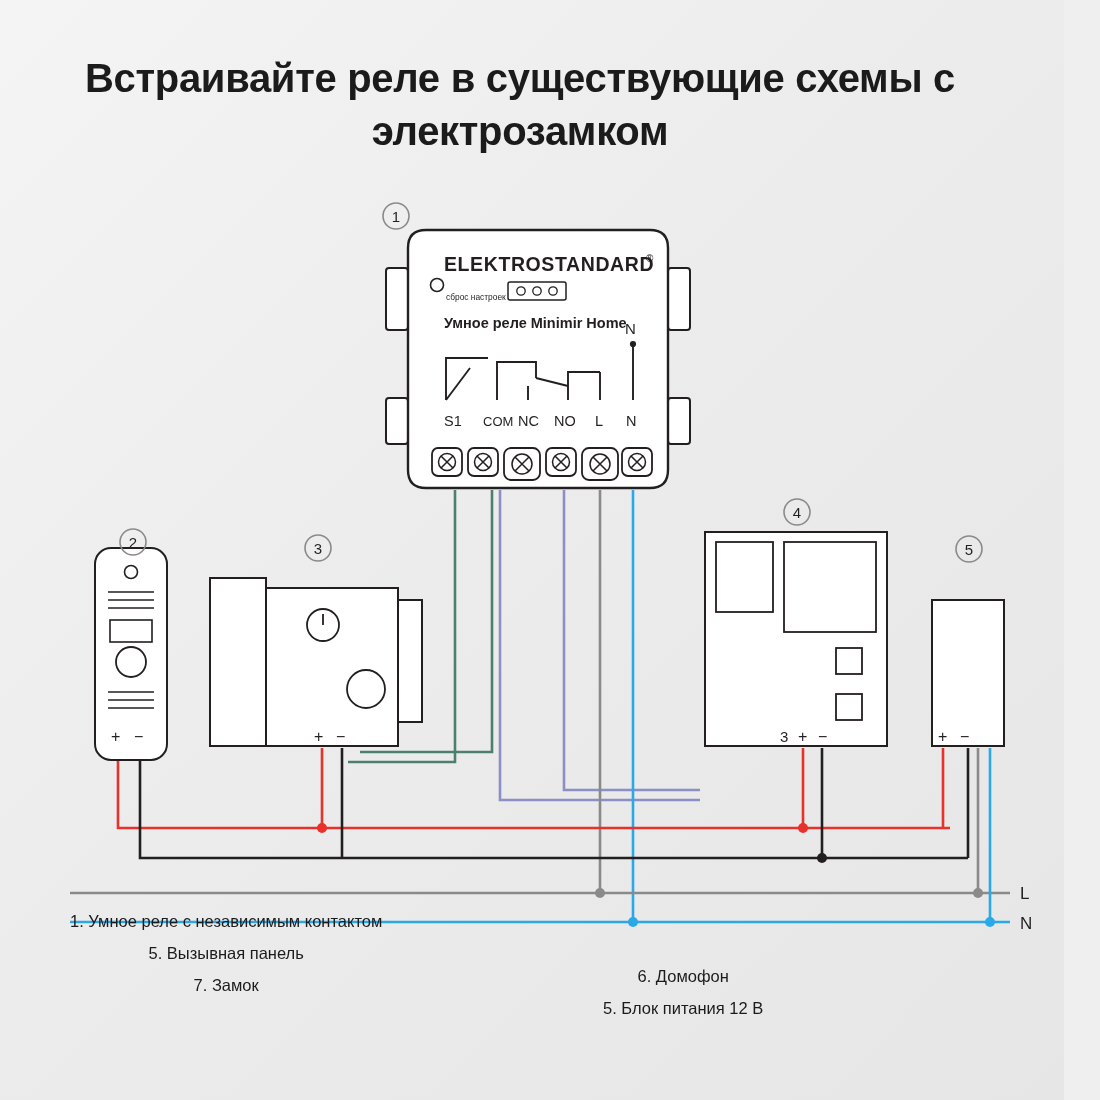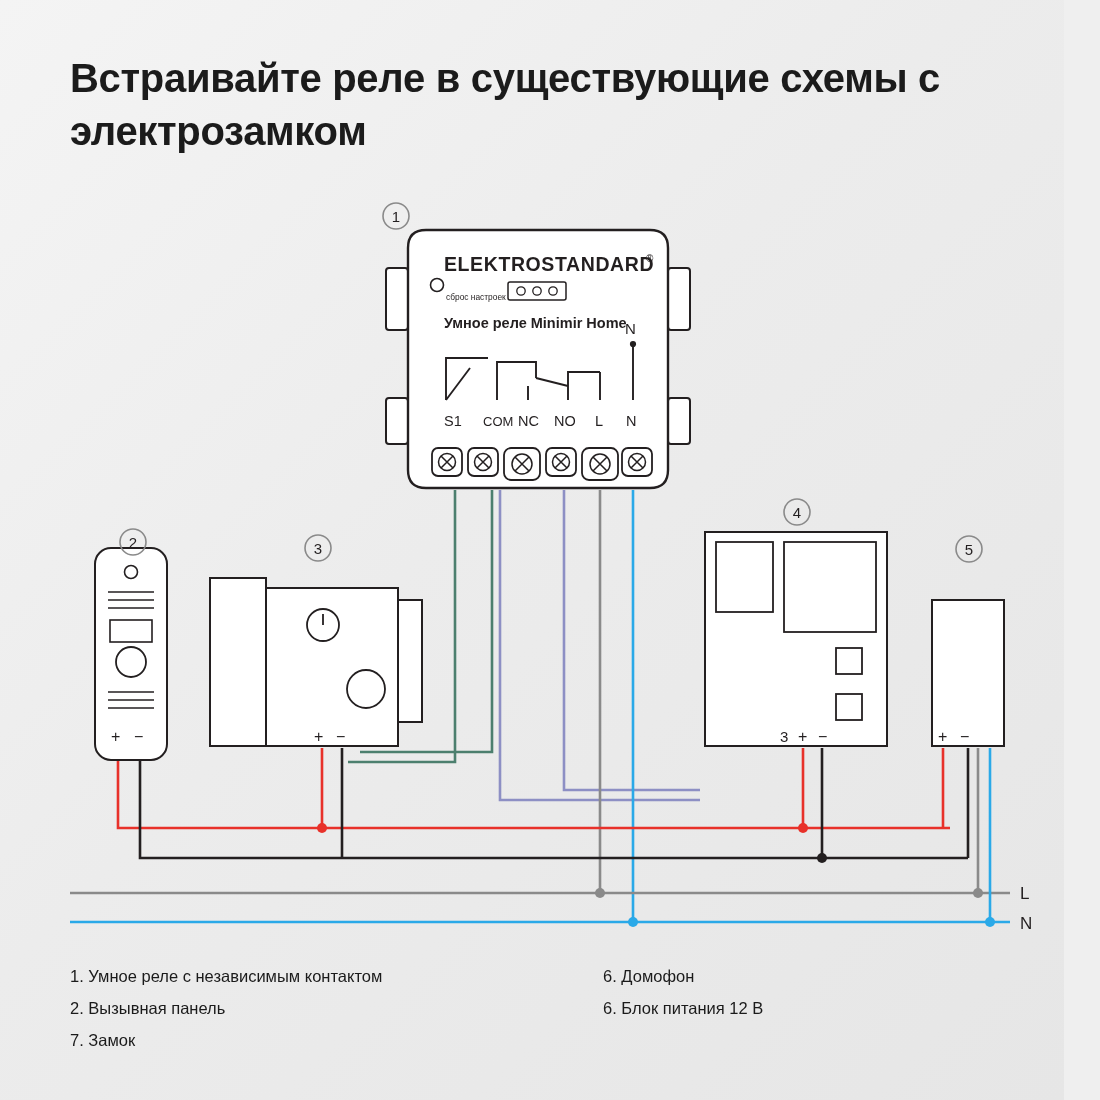--- a/index.html
+++ b/index.html
@@ -11,20 +11,21 @@
     height: 1100px;
     font-family: "Liberation Sans", sans-serif;
     background: #efefef;
     overflow: hidden;
   }
   #page {
     position: relative;
     width: 1064px;
     height: 1100px;
     background: linear-gradient(135deg, #f4f4f4 0%, #ececec 45%, #e6e6e6 100%);
+    text-align: center;
   }
   #title {
     position: absolute;
     left: 70px;
     top: 52px;
     width: 900px;
     font-size: 40px;
     font-weight: bold;
     line-height: 1.32;
     color: #1b1b1b;
@@ -36,21 +37,21 @@
     top: 0;
     width: 1100px;
     height: 1100px;
   }
   .legend {
     position: absolute;
     font-size: 16.5px;
     color: #1b1b1b;
     line-height: 1.95;
   }
-  #legend-col-1 { left: 70px; top: 960px; }
+  #legend-col-1 { left: 70px; top: 905px; }
   #legend-col-2 { left: 603px; top: 960px; }
   .legend div { white-space: nowrap; }
 </style>
 </head>
 <body>
 
 <div id="page">
 
   <div id="title">Встраивайте реле в существующие схемы с электрозамком</div>
 
@@ -238,22 +239,22 @@
       </g>
       <g>
         <circle cx="969" cy="549" r="13" fill="none" stroke="#8a8a8a" stroke-width="1.6"></circle>
         <text x="969" y="555" text-anchor="middle" font-family="Liberation Sans, sans-serif" font-size="15" fill="#231f20">5</text>
       </g>
     </g>
   </svg>
 
   <div class="legend" id="legend-col-1">
     <div>1. Умное реле с независимым контактом</div>
-    <div>2. Вызывная панель</div>
+    <div>5. Вызывная панель</div>
     <div>7. Замок</div>
   </div>
 
   <div class="legend" id="legend-col-2">
     <div>6. Домофон</div>
-    <div>6. Блок питания 12 В</div>
+    <div>5. Блок питания 12 В</div>
   </div>
 
 </div>
 
 </body></html>

